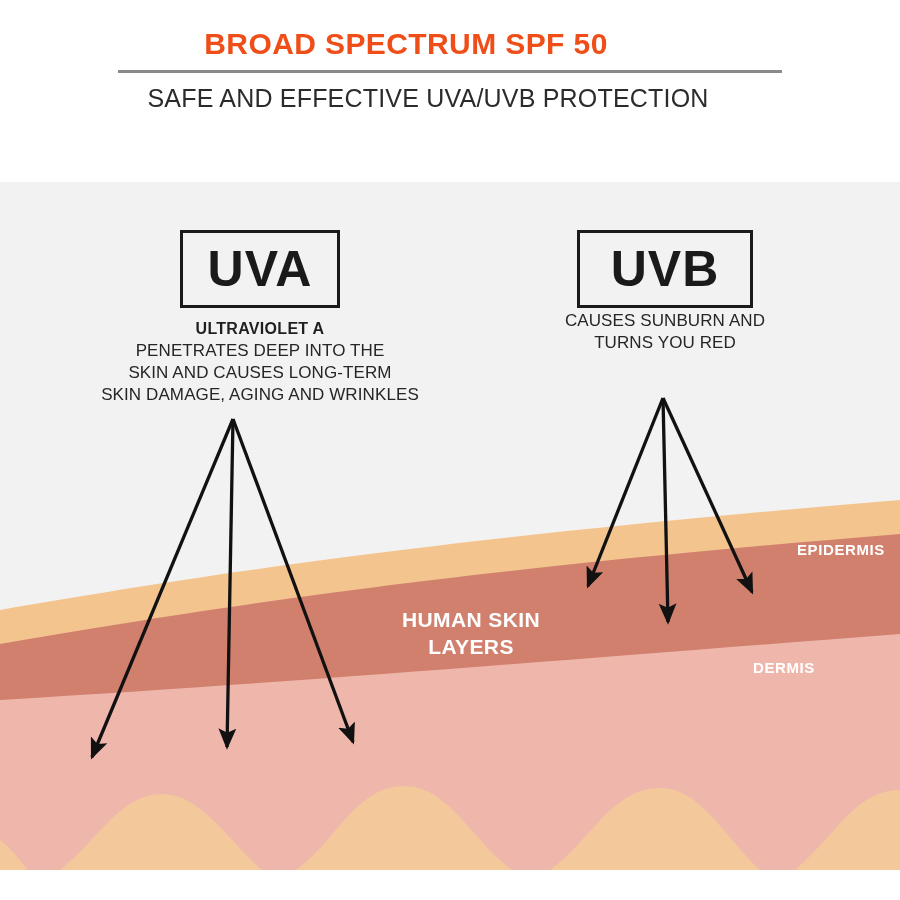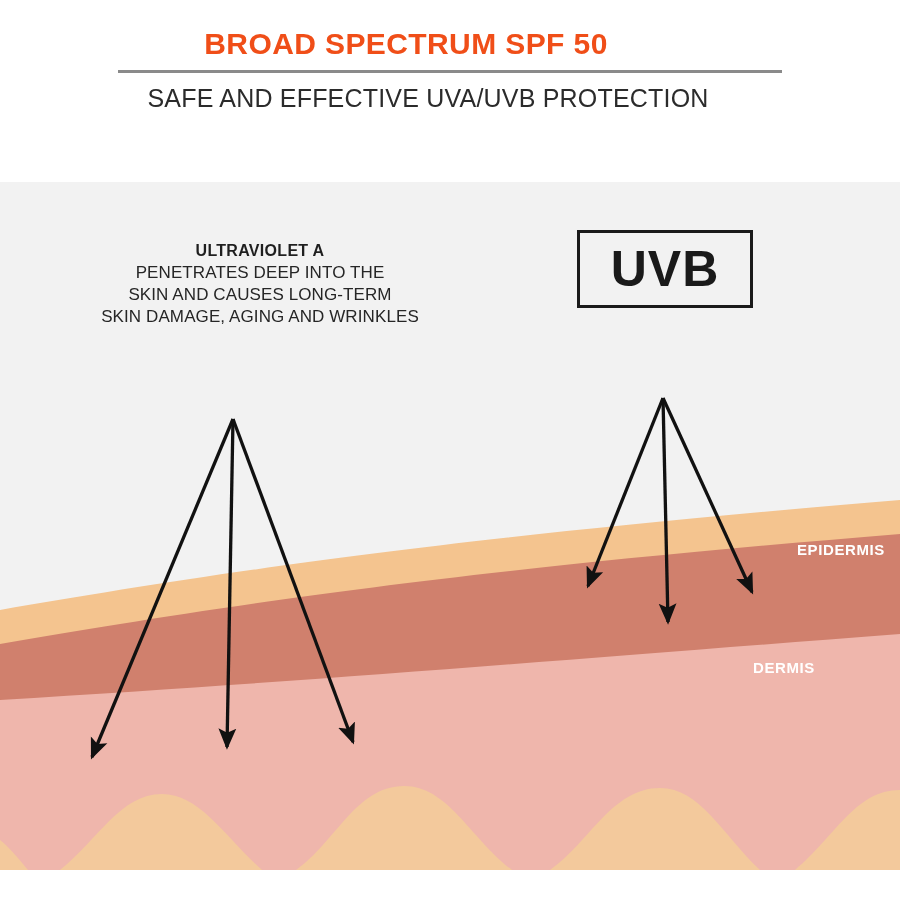--- a/index.html
+++ b/index.html
@@ -211,30 +211,37 @@
         <line x1="233" y1="237" x2="227" y2="565"></line>
         <line x1="233" y1="237" x2="353" y2="560"></line>
 
         <line x1="663" y1="216" x2="588" y2="404"></line>
         <line x1="663" y1="216" x2="668" y2="440"></line>
         <line x1="663" y1="216" x2="752" y2="410"></line>
       </g>
     </svg>
 
     <div id="uva-block" class="uv-block">
+      <div id="uva-box" class="uv-box">
+        <span class="uv-box-label">UVA</span>
+      </div>
       <div class="uv-sub">ULTRAVIOLET A</div>
       <div class="uv-desc" style="white-space:pre-line">PENETRATES DEEP INTO THE
 SKIN AND CAUSES LONG-TERM
 SKIN DAMAGE, AGING AND WRINKLES</div>
     </div>
 
     <div id="uvb-block" class="uv-block">
       <div id="uvb-box" class="uv-box">
         <span class="uv-box-label">UVB</span>
       </div>
+      <div class="uv-desc" style="white-space:pre-line">CAUSES SUNBURN AND
+TURNS YOU RED</div>
     </div>
 
     <div id="epidermis-label" class="skin-caption">EPIDERMIS</div>
 
     <div id="dermis-label" class="skin-caption">DERMIS</div>
 
+    <div id="human-skin-label" class="skin-caption">HUMAN SKIN
+LAYERS</div>
   </div>
 </div>
 
 </body></html>

